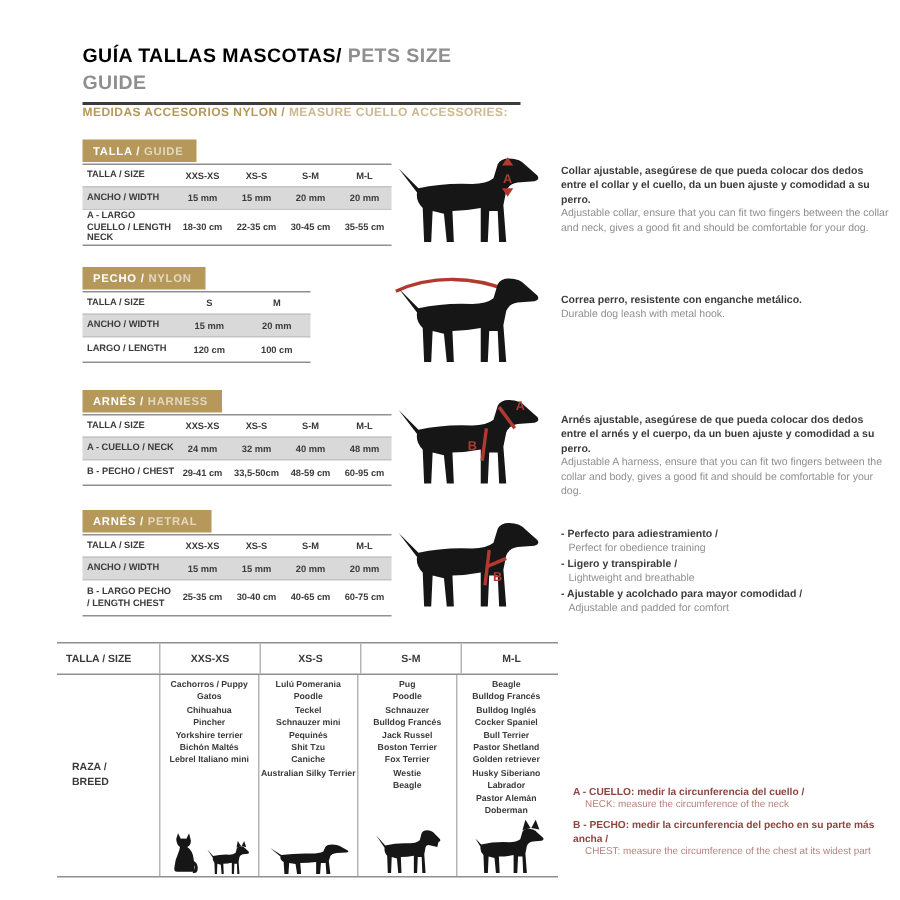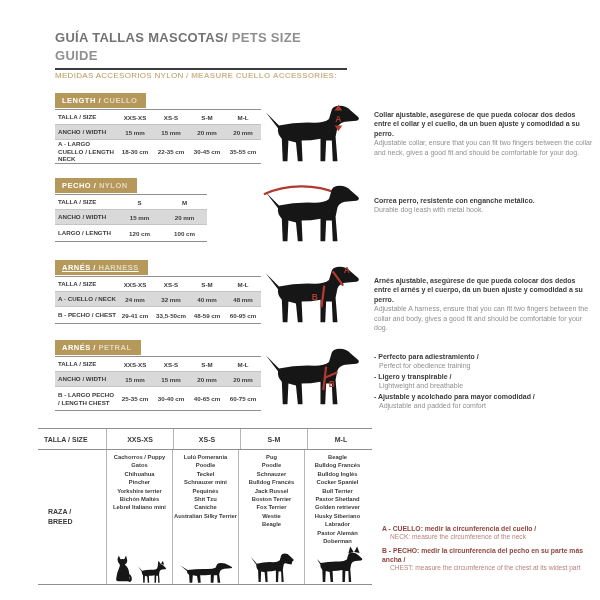--- a/index.html
+++ b/index.html
@@ -1,24 +1,24 @@
 <!DOCTYPE html>
 <html><head>
 <meta charset="utf-8">
 <style>
   html,body{margin:0;padding:0;background:#fff;}
   #canvas{position:relative;width:600px;height:600px;background:#fff;overflow:hidden;
           font-family:"Liberation Sans",sans-serif;color:#3b3b3b;}
 
   
   .title-wrap{position:absolute;left:55px;top:28px;width:292px;border-bottom:2px solid #3b3b3b;padding-bottom:4px;}
-  .t1{font-size:13px;font-weight:bold;letter-spacing:.3px;color:#737373;}
+  .t1{font-size:13px;font-weight:bold;letter-spacing:.3px;color:#000000;}
   .t2{font-size:13px;font-weight:bold;letter-spacing:.3px;color:#8f8f8f;}
   .subtitle{position:absolute;left:55px;top:64px;}
-  .s1{font-size:8px;font-weight:normal;color:#b5985a;letter-spacing:.3px;}
+  .s1{font-size:8px;font-weight:bold;color:#b5985a;letter-spacing:.3px;}
   .s2{font-size:8px;font-weight:bold;color:#cdb98f;letter-spacing:.3px;}
 
   
   .badge{position:absolute;background:#b5985a;color:#fff;font-size:7.5px;font-weight:bold;
          letter-spacing:.5px;padding:3px 9px 3px 7px;}
   .badge .b2{color:rgba(255,255,255,.62);}
 
   
   .tbl{position:absolute;border-top:1px solid #8f8f8f;border-bottom:1px solid #8f8f8f;}
   .trow{display:flex;align-items:center;border-top:1px solid #c4c4c4;}
@@ -72,21 +72,21 @@
 <div id="canvas">
 
   <div class="title-wrap">
     <span class="t1">GUÍA TALLAS MASCOTAS/</span><span class="t2"> PETS SIZE GUIDE</span>
   </div>
   <div class="subtitle">
     <span class="s1">MEDIDAS ACCESORIOS NYLON / </span><span class="s2">MEASURE CUELLO ACCESSORIES:</span>
   </div>
 
   <div class="badge" style="left:55px;top:93px;">
-    <span>LENGTH / </span><span class="b2">CUELLO</span>
+    <span>TALLA / </span><span class="b2">GUIDE</span>
   </div>
   <div class="tbl" style="left:55px;top:109px;width:206px;">
     <div class="trow h14">
       <div class="tlabel">TALLA / SIZE</div>
       <div class="tcell">XXS-XS</div>
       <div class="tcell">XS-S</div>
       <div class="tcell">S-M</div>
       <div class="tcell">M-L</div>
     </div>
     <div class="trow h14 gray">
@@ -137,21 +137,21 @@
   </div>
   <svg class="dog" style="left:262px;top:182px;" width="100" height="64" viewBox="0 0 106 66">
     <path class="redline" d="M2 12 C28 0 58 2 80 11"></path>
     <path class="dogbody" d="M4 10 L18 24 Q36 20 56 21 Q66 21 71 17 L74 7 Q76 3 82 3 Q90 3 94 8 L102 15 Q104 18 100 19 L88 20 Q82 21 80 26 L78 36 L80 62 L75 62 L74 40 L68 40 L67 62 L62 62 L62 38 Q52 40 42 40 L43 62 L38 62 L36 42 L28 40 L27 62 L22 62 L21 38 Q16 33 17 27 Z"></path>
   </svg>
   <div class="desc" style="top:196px;">
     <div class="des">Correa perro, resistente con enganche metálico.</div>
     <div class="den">Durable dog leash with metal hook.</div>
   </div>
 
-  <div class="badge" style="left:55px;top:260px;text-decoration:underline;">
+  <div class="badge" style="left:55px;top:260px;">
     <span>ARNÉS / </span><span class="b2">HARNESS</span>
   </div>
   <div class="tbl" style="left:55px;top:276px;width:206px;">
     <div class="trow h14">
       <div class="tlabel">TALLA / SIZE</div>
       <div class="tcell">XXS-XS</div>
       <div class="tcell">XS-S</div>
       <div class="tcell">S-M</div>
       <div class="tcell">M-L</div>
     </div>

